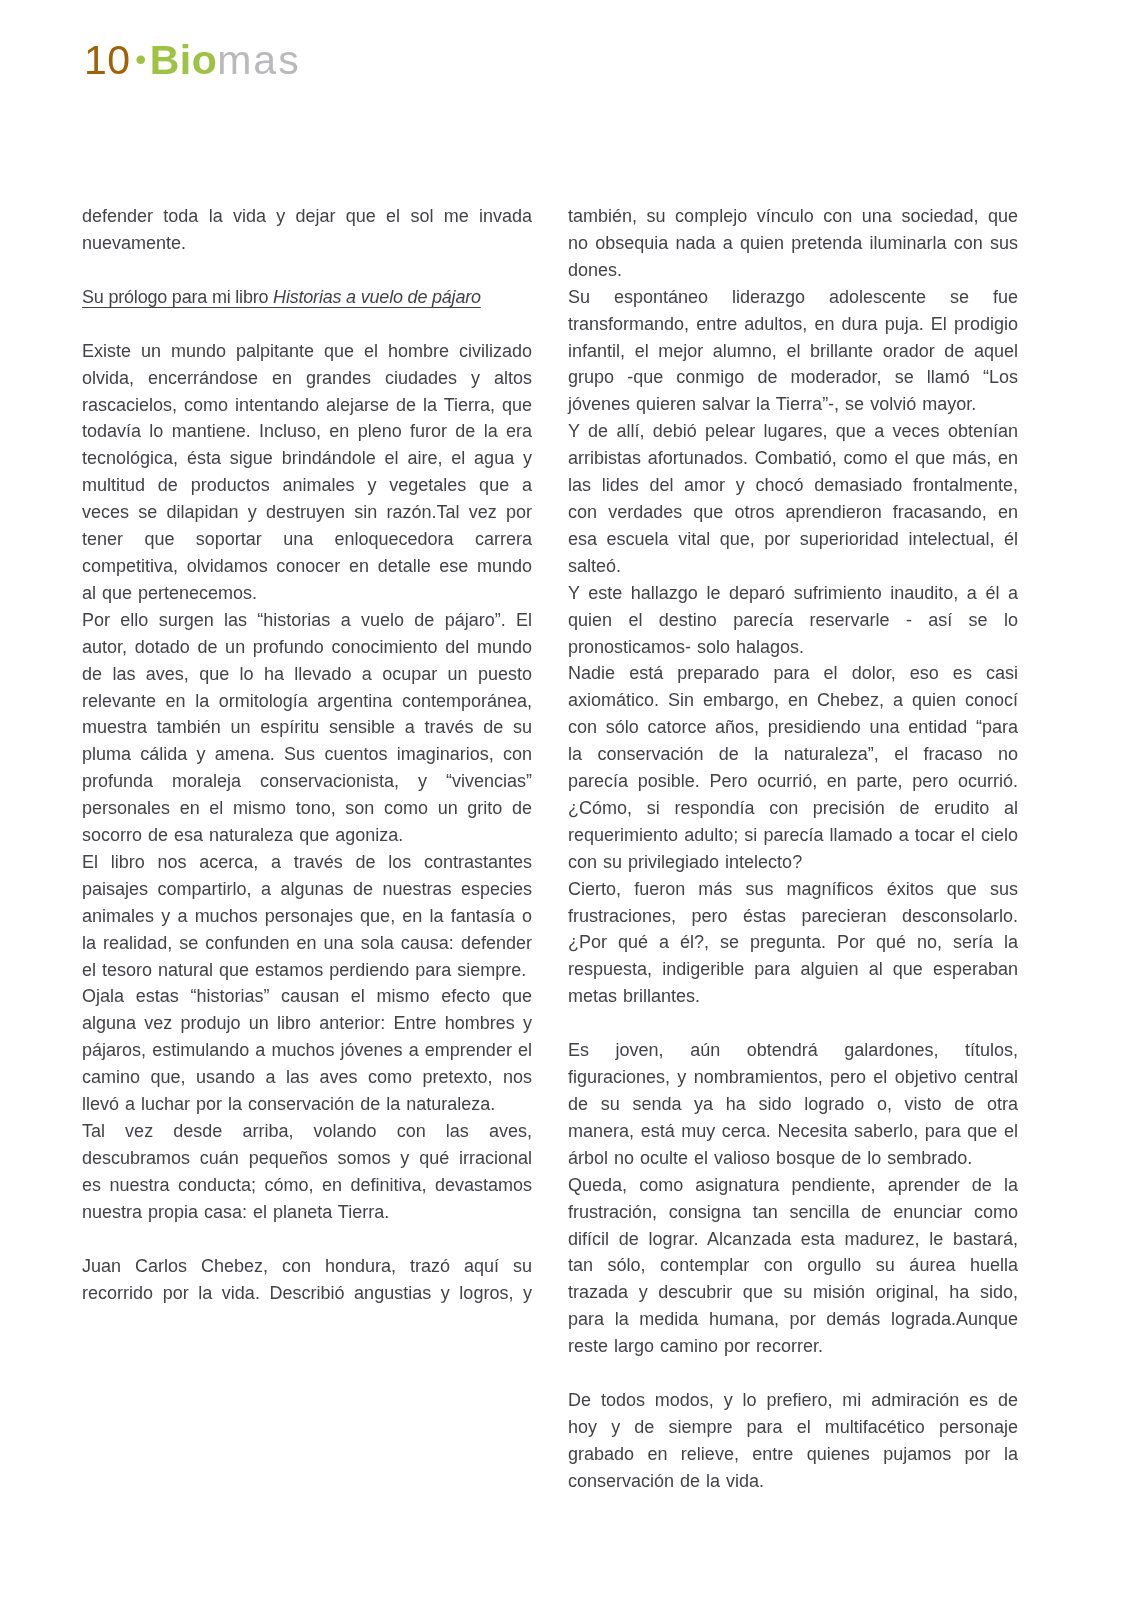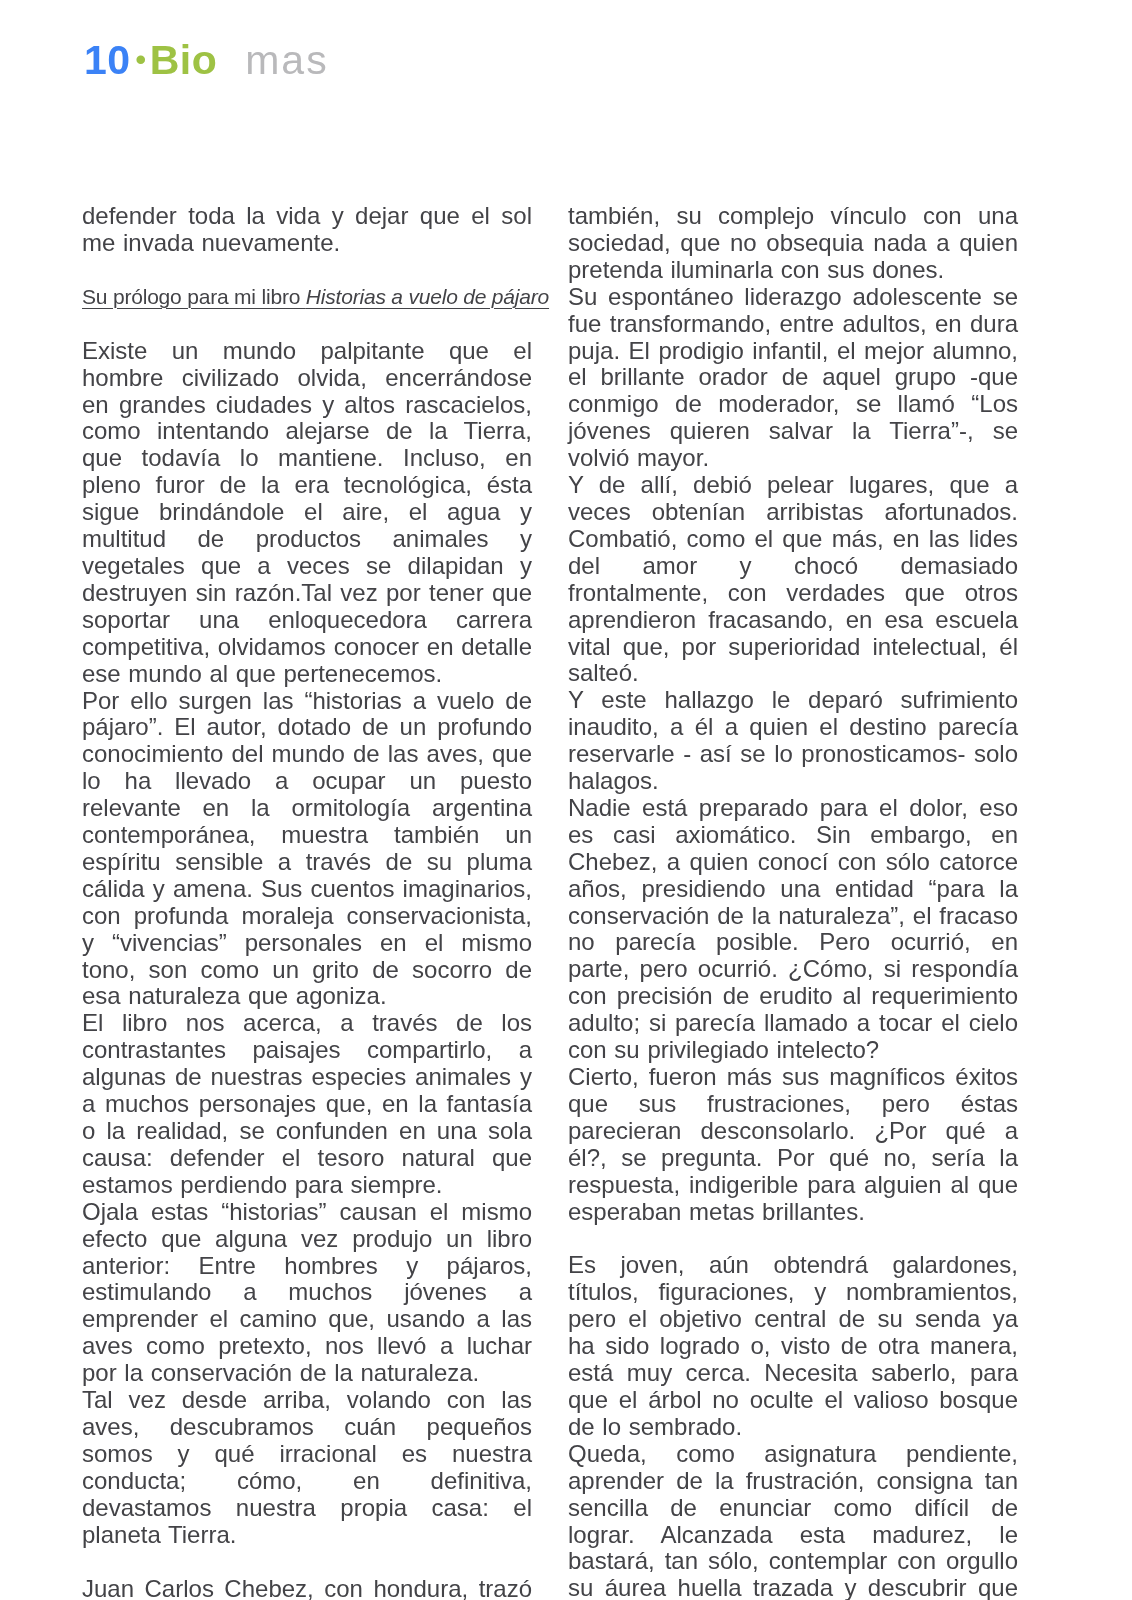--- a/index.html
+++ b/index.html
@@ -20,68 +20,67 @@
   .header {
     position: absolute;
     top: 40px;
     left: 84px;
     white-space: nowrap;
     font-size: 41px;
     line-height: 1;
     letter-spacing: 0.5px;
   }
   .header .pagenum {
-    color: #3b82f6;
-    font-weight: 700;
+    color: #a16207;
+    font-weight: 400;
   }
   .header .dot {
     color: #9ec244;
     font-weight: 700;
     font-size: 30px;
     vertical-align: 4px;
     margin: 0 3px 0 5px;
   }
   .header .brand-bold {
     color: #9ec244;
     font-weight: 700;
   }
   .header .brand-light {
     color: #b9b9bb;
     font-weight: 400;
     letter-spacing: 2px;
-    margin-left: 28px;
   }
 
   
   .columns {
     position: absolute;
     top: 203px;
     left: 82px;
     width: 936px;
     display: flex;
     gap: 36px;
   }
   .col {
     width: 450px;
     flex: 0 0 450px;
   }
   .para {
     margin: 0;
-    font-size: 24px;
+    font-size: 18px;
     line-height: 26.9px;
     font-weight: 300;
     text-align: justify;
     word-spacing: 1px;
   }
   .para.cont {
     text-align-last: justify;
   }
   .heading {
     margin: 0;
-    font-size: 21px;
+    font-size: 18px;
     line-height: 26.9px;
     font-weight: 300;
     letter-spacing: -0.2px;
     white-space: nowrap;
     text-decoration: underline;
     text-underline-offset: 4px;
     text-decoration-thickness: 1.4px;
   }
   .heading em {
     font-style: italic;

